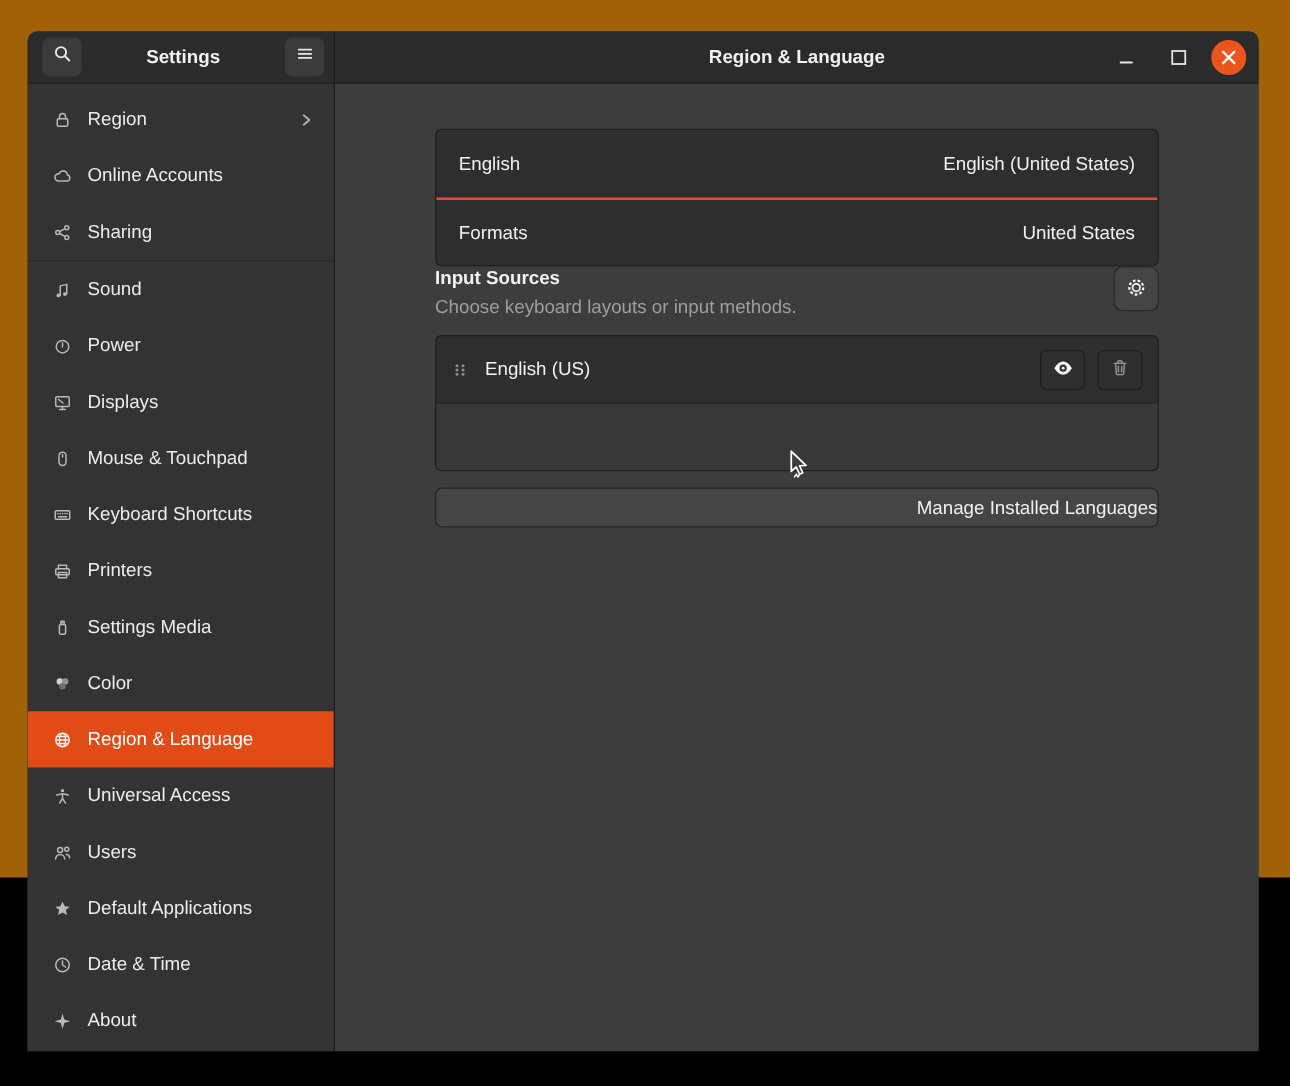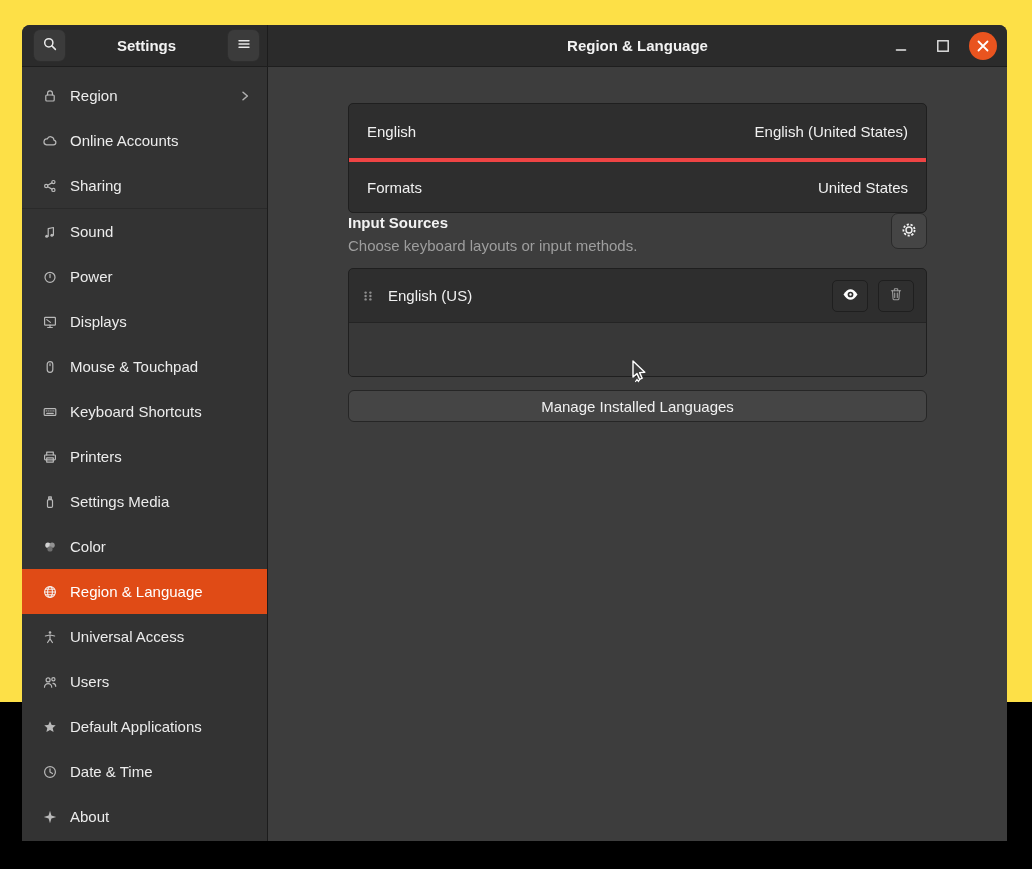--- a/index.html
+++ b/index.html
@@ -1,17 +1,17 @@
 <!DOCTYPE html>
 <html style="--accent: #e04b16;"><head>
 <meta charset="utf-8">
 <style>
   * { margin:0; padding:0; box-sizing:border-box; }
   html,body { width:1032px; height:869px; background:#000; font-family:"Liberation Sans","DejaVu Sans",sans-serif; overflow:hidden; }
-  .stage { position:relative; width:1032px; height:702px; background:#fde047; }
+  .stage { position:relative; width:1032px; height:702px; background:#a16207; }
 
   .window {
     position:absolute; left:22px; top:25px; width:985px; height:816px;
     background:#3d3d3d; border-radius:8px 8px 0 0; overflow:hidden;
     display:flex; flex-direction:column;
   }
 
   
   .headerbar { height:42px; flex:0 0 42px; display:flex; background:#2b2b2b; border-bottom:1px solid #1e1e1e; }
   .hb-side { width:246px; flex:0 0 246px; display:flex; align-items:center; border-right:1px solid #1c1c1c; }
@@ -39,21 +39,21 @@
   .side-item .chev { width:16px; height:16px; }
   .side-item.selected { background:var(--accent,#e04b16); color:#ffffff; }
   .side-divider { height:1px; background:#2a2a2a; }
 
   
   .content { flex:1; overflow:hidden; }
   .content-inner { width:579px; margin:36px auto 0 auto; }
 
   .card { background:#2e2e2e; border:1px solid #1f1f1f; border-radius:5px; overflow:hidden; }
   .row { height:54px; display:flex; align-items:center; padding:0 18px; }
-  .row + .row { border-top:4px solid #ef4444; }
+  .row + .row { border-top:2px solid #ef4444; }
   .row-label { font-size:15px; color:#f0f0f0; flex:1; }
   .row-value { font-size:15px; color:#f0f0f0;margin-left:20px; }
 
   .section-header { display:flex; align-items:flex-start; }
   .sec-titles { flex:1; }
   .sec-title { font-size:15px; font-weight:bold; color:#f2f2f2; line-height:19px; }
   .sec-sub { font-size:15px; color:#9e9e9e; line-height:19px; margin-top:4px; }
   .gear-btn { width:36px; height:36px; border-radius:7px; background:#454545; border:1px solid #292929;
               display:flex; align-items:center; justify-content:center; }
 
@@ -61,21 +61,21 @@
   .source-row { padding:0 12px 0 12px; border-bottom:1px solid #242424; }
   .drag { width:14px; height:16px; margin-right:13px; display:flex; align-items:center; }
   .source-label { font-size:15px; color:#f0f0f0; flex:1; }
   .row-actions { display:flex; align-items:center; gap:10px; }
   .icon-btn { width:36px; height:32px; border-radius:5px; background:#2f2f2f; border:1px solid #1f1f1f;
               display:flex; align-items:center; justify-content:center; }
   .list-empty { height:53px; background:#383838; }
 
   .manage-btn { display:block; width:100%; margin-top:13px; height:32px; border-radius:6px;
                 background:#454545; border:1px solid #262626; color:#f0f0f0; font-size:15px;
-                font-family:"Liberation Sans","DejaVu Sans",sans-serif; text-align:center; }
+                font-family:"Liberation Sans","DejaVu Sans",sans-serif; text-align:right; }
 
   .cursor { position:absolute; left:631px; top:360px; z-index:10; pointer-events:none; }
 </style>
 </head>
 <body>
 
 <div class="stage">
   <div class="window">
 
     <div class="headerbar">

